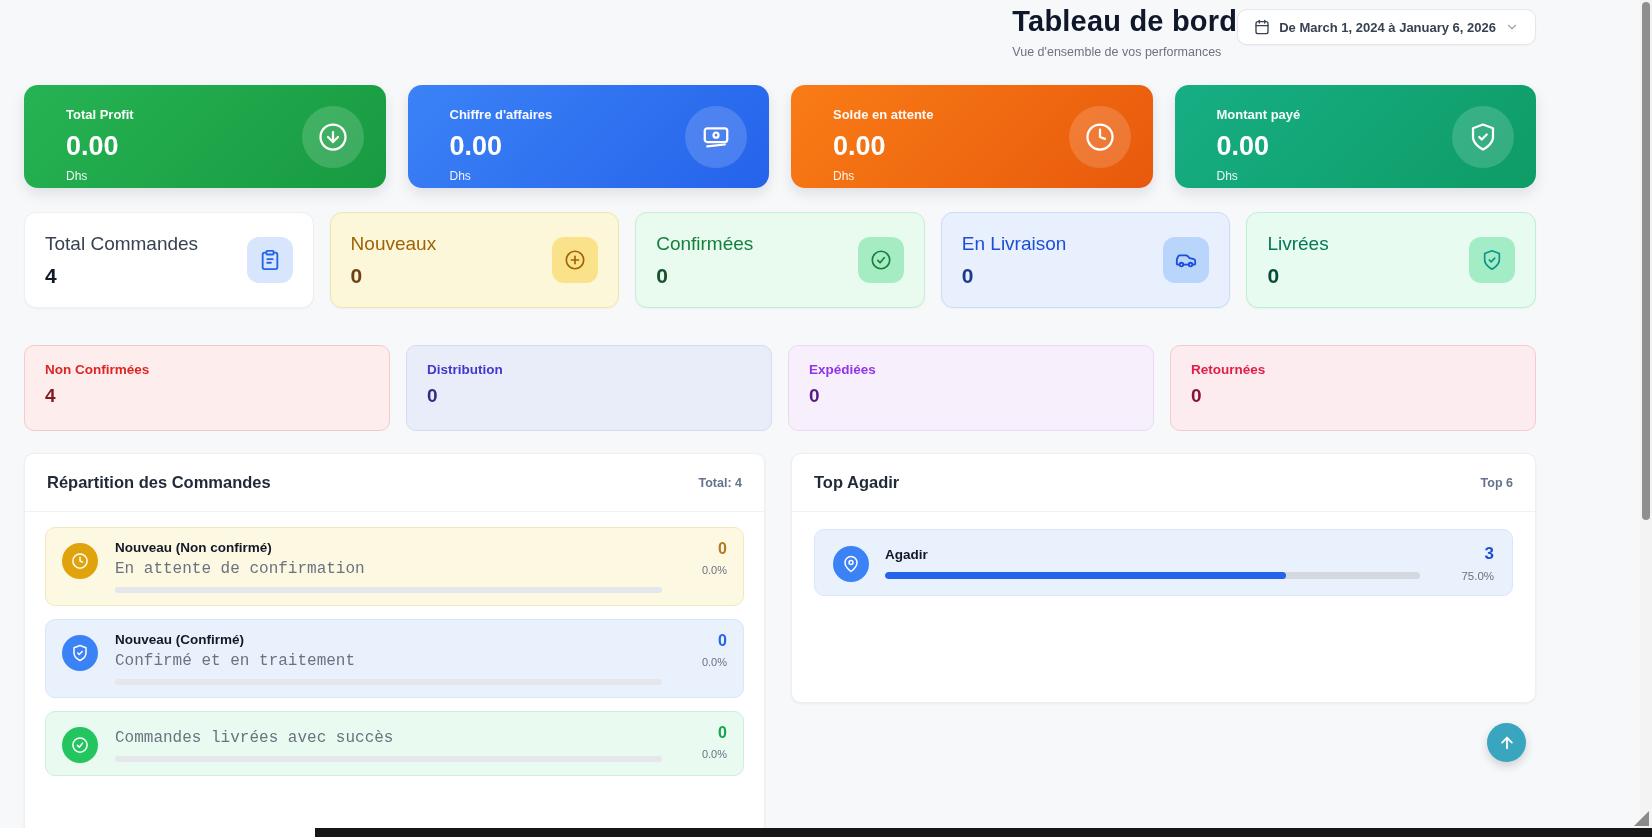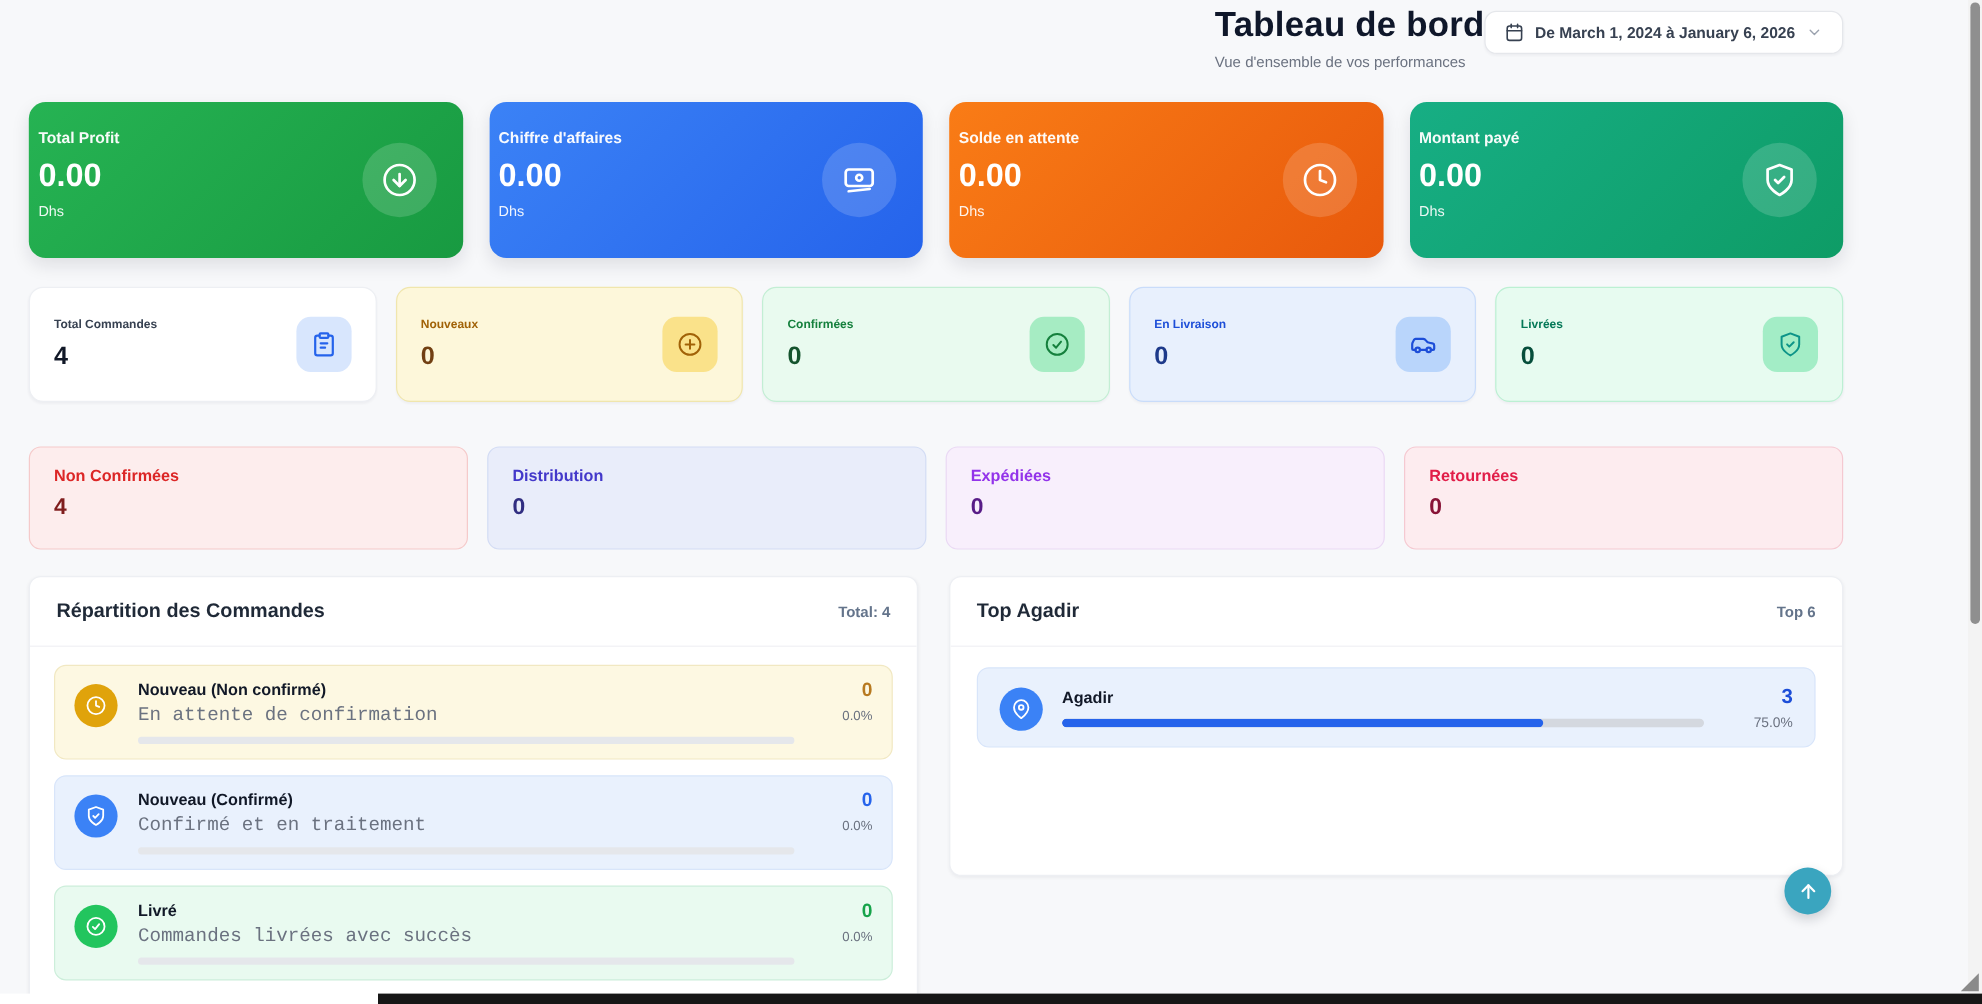--- a/index.html
+++ b/index.html
@@ -22,21 +22,21 @@
     background:#fff; border:1px solid #e5e7eb; border-radius:10px;
     padding:9px 16px; cursor:pointer; box-shadow:0 1px 2px rgba(16,24,40,.04);
   }
   .date-control .txt { font-size:13px; font-weight:700; color:#374151; }
   .icon { display:inline-flex; align-items:center; justify-content:center; }
   .icon svg { display:block; }
 
   
   .kpi-row { display:grid; grid-template-columns:repeat(4,1fr); gap:22px; margin-top:26px; }
   .kpi-card {
-    height:130px; border-radius:14px; padding:22px 8px; color:#fff;
+    height:103px; border-radius:14px; padding:22px 42px; color:#fff;
     position:relative; box-shadow:0 6px 14px rgba(16,24,40,.10);
   }
   .kpi-card .lbl { font-size:13px; font-weight:700; opacity:.96; }
   .kpi-card .val { font-size:27px; font-weight:800; margin-top:9px; }
   .kpi-card .cur { font-size:12px; margin-top:7px; opacity:.92; }
   .kpi-icon-wrap {
     position:absolute; right:22px; top:50%; transform:translateY(-50%);
     width:62px; height:62px; border-radius:50%;
     background:rgba(255,255,255,.16); display:flex; align-items:center; justify-content:center;
   }
@@ -45,21 +45,21 @@
   .kpi-orange { background:linear-gradient(135deg,#f97c16,#e8590c); }
   .kpi-teal   { background:linear-gradient(135deg,#17ae84,#0e9c66); }
 
   
   .count-row { display:grid; grid-template-columns:repeat(5,1fr); gap:16px; margin-top:24px; }
   .count-card {
     height:96px; border-radius:12px; padding:18px 20px;
     display:flex; align-items:center; justify-content:space-between;
     border:1px solid transparent; box-shadow:0 1px 2px rgba(16,24,40,.04);
   }
-  .count-card .lbl { font-size:10px; font-weight:700; }
+  .count-card .lbl { font-size:19px; font-weight:400; }
   .count-card .val { font-size:21px; font-weight:800; margin-top:9px; }
   .sq-icon { width:46px; height:46px; border-radius:12px; display:flex; align-items:center; justify-content:center; }
   .cc-white { background:#fff; border-color:#edeff3; }
   .cc-white .lbl { color:#374151; } .cc-white .val { color:#111827; }
   .cc-white .sq-icon { background:#d8e6fd; color:#2563eb; }
   .cc-yellow { background:#fdf7da; border-color:#f0e6ad; }
   .cc-yellow .lbl { color:#a16207; } .cc-yellow .val { color:#713f12; }
   .cc-yellow .sq-icon { background:#fae28a; color:#a16207; }
   .cc-green { background:#e9faef; border-color:#c3eed4; }
   .cc-green .lbl { color:#15803d; } .cc-green .val { color:#14532d; }
@@ -353,21 +353,20 @@
         </div>
 
         <div class="order-item oi-green">
           <div class="round-icon ri-green">
             <svg width="18" height="18" viewBox="0 0 24 24" fill="none" stroke="#ffffff" stroke-width="2" stroke-linecap="round" stroke-linejoin="round">
                 <circle cx="12" cy="12" r="9.5"></circle>
                 <polyline points="8.5 12.5 11 15 15.5 9.5"></polyline>
               </svg>
           </div>
           <div class="oi-mid">
-            <div class="oi-title">Livré</div>
             <div class="oi-sub">Commandes livrées avec succès</div>
             <div class="oi-track">
                 <div class="oi-fill" style="width: 0%;"></div>
               </div>
           </div>
           <div class="oi-right">
             <div class="oi-count">0</div>
             <div class="oi-pct">0.0%</div>
           </div>
         </div>

